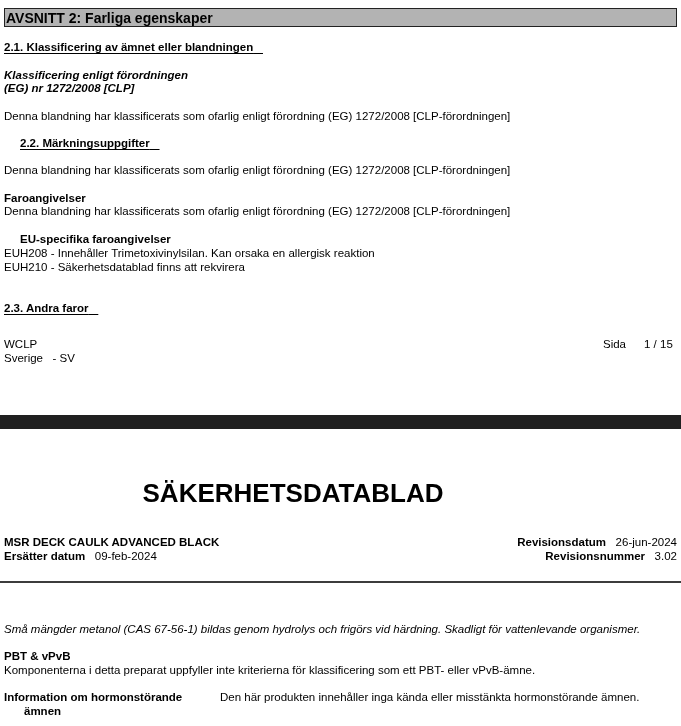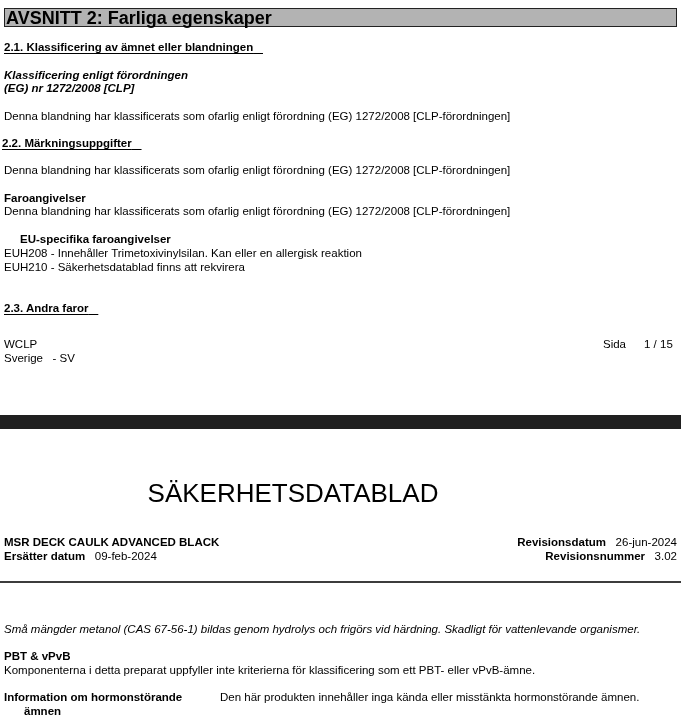--- a/index.html
+++ b/index.html
@@ -11,50 +11,50 @@
   .abs { position: absolute; white-space: nowrap; line-height: 14px; }
   .b { font-weight: bold; }
   .bi { font-weight: bold; font-style: italic; }
   .sub-head { font-weight: bold; text-decoration: underline; text-decoration-thickness: 1px; text-underline-offset: 2px; }
   .sub-head::after { content: "\00a0\00a0\00a0"; text-decoration: underline; }
   .section-bar {
     position: absolute; left: 4px; top: 8px; width: 671px; height: 17px;
     background: #b3b3b3; border: 1px solid #222; box-sizing: content-box;
   }
   .section-bar span {
-    position: absolute; left: 1px; top: 1px; font-weight: bold; font-size: 18px; line-height: 16px;
+    position: absolute; left: 1px; top: 1px; font-weight: bold; font-size: 14px; line-height: 16px;
   }
   .dark-band { position: absolute; left: 0; top: 415px; width: 681px; height: 14px; background: #202020; }
   .big-title {
     position: absolute; left: 0; width: 586px; top: 477px; text-align: center;
-    font-weight: normal; font-size: 26px; line-height: 32px;
+    font-weight: bold; font-size: 26px; line-height: 32px;
   }
   .rule { position: absolute; left: 0; top: 581px; width: 681px; height: 2px; background: #3c3c3c; }
   .right { text-align: center; }
 </style>
 </head>
 <body>
 
 <div class="section-bar">
   <span>AVSNITT 2: Farliga egenskaper</span>
 </div>
 
 <div class="abs sub-head" style="left:4px; top:40px;">2.1. Klassificering av ämnet eller blandningen</div>
 <div class="abs bi" style="left:4px; top:68px;">Klassificering enligt förordningen</div>
 <div class="abs bi" style="left:4px; top:81px;">(EG) nr 1272/2008 [CLP]</div>
 <div class="abs" style="left:4px; top:109px;">Denna blandning har klassificerats som ofarlig enligt förordning (EG) 1272/2008 [CLP-förordningen]</div>
 
-<div class="abs sub-head" style="left:2px; top:136px;">2.2. Märkningsuppgifter</div>
+<div class="abs sub-head" style="left:20px; top:136px;">2.2. Märkningsuppgifter</div>
 <div class="abs" style="left:4px; top:163px;">Denna blandning har klassificerats som ofarlig enligt förordning (EG) 1272/2008 [CLP-förordningen]</div>
 
 <div class="abs b" style="left:4px; top:191px;">Faroangivelser</div>
 <div class="abs" style="left:4px; top:204px;">Denna blandning har klassificerats som ofarlig enligt förordning (EG) 1272/2008 [CLP-förordningen]</div>
 
 <div class="abs b" style="left:4px; top:232px;padding-left:16px;">EU-specifika faroangivelser</div>
-<div class="abs" style="left:4px; top:246px;">EUH208 - Innehåller Trimetoxivinylsilan. Kan eller en allergisk reaktion</div>
+<div class="abs" style="left:4px; top:246px;">EUH208 - Innehåller Trimetoxivinylsilan. Kan orsaka en allergisk reaktion</div>
 <div class="abs" style="left:4px; top:260px;">EUH210 - Säkerhetsdatablad finns att rekvirera</div>
 
 <div class="abs sub-head" style="left:4px; top:301px;">2.3. Andra faror</div>
 
 <div class="abs" style="left:4px; top:337px;">WCLP</div>
 <div class="abs" style="left:4px; top:351px; white-space:pre;">Sverige   - SV</div>
 <div class="abs" style="left:603px; top:337px;">Sida</div>
 <div class="abs" style="left:644px; top:337px;">1 / 15</div>
 
 <div class="dark-band"></div>

